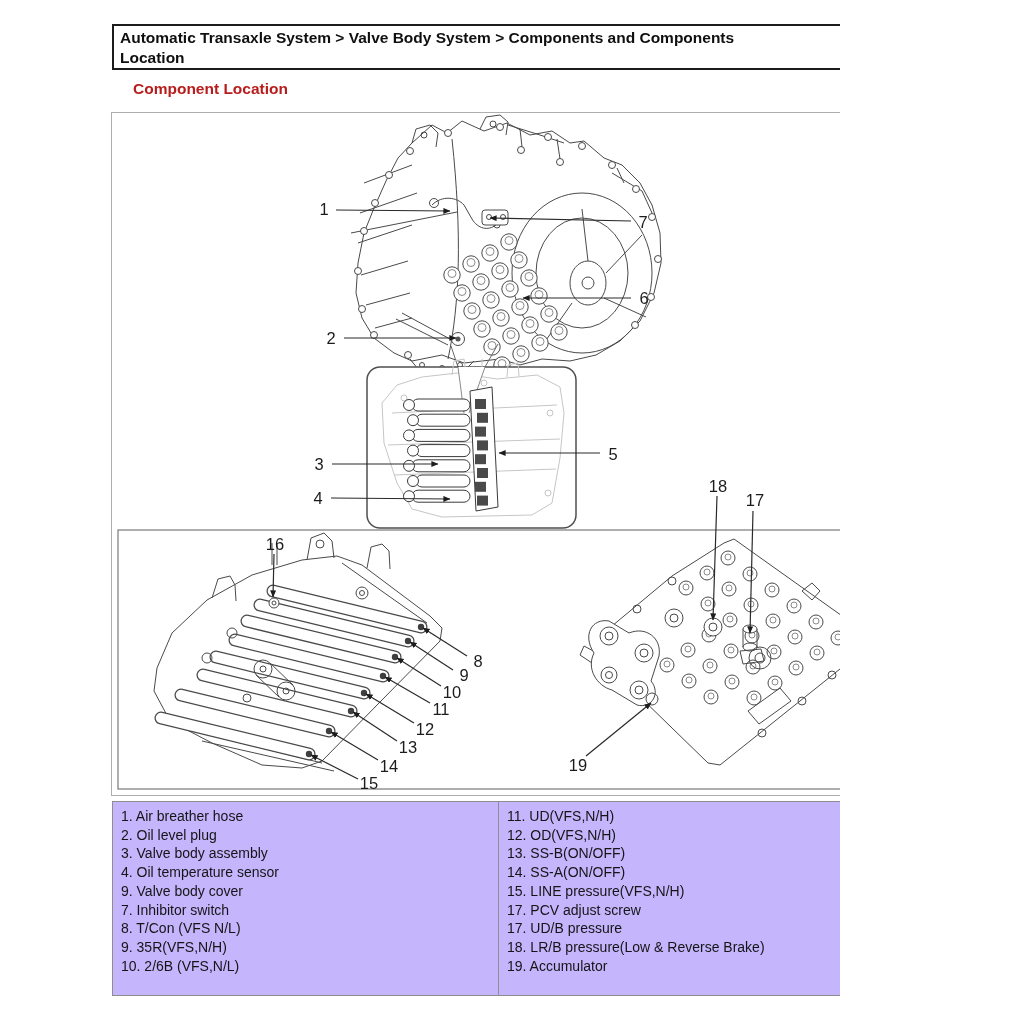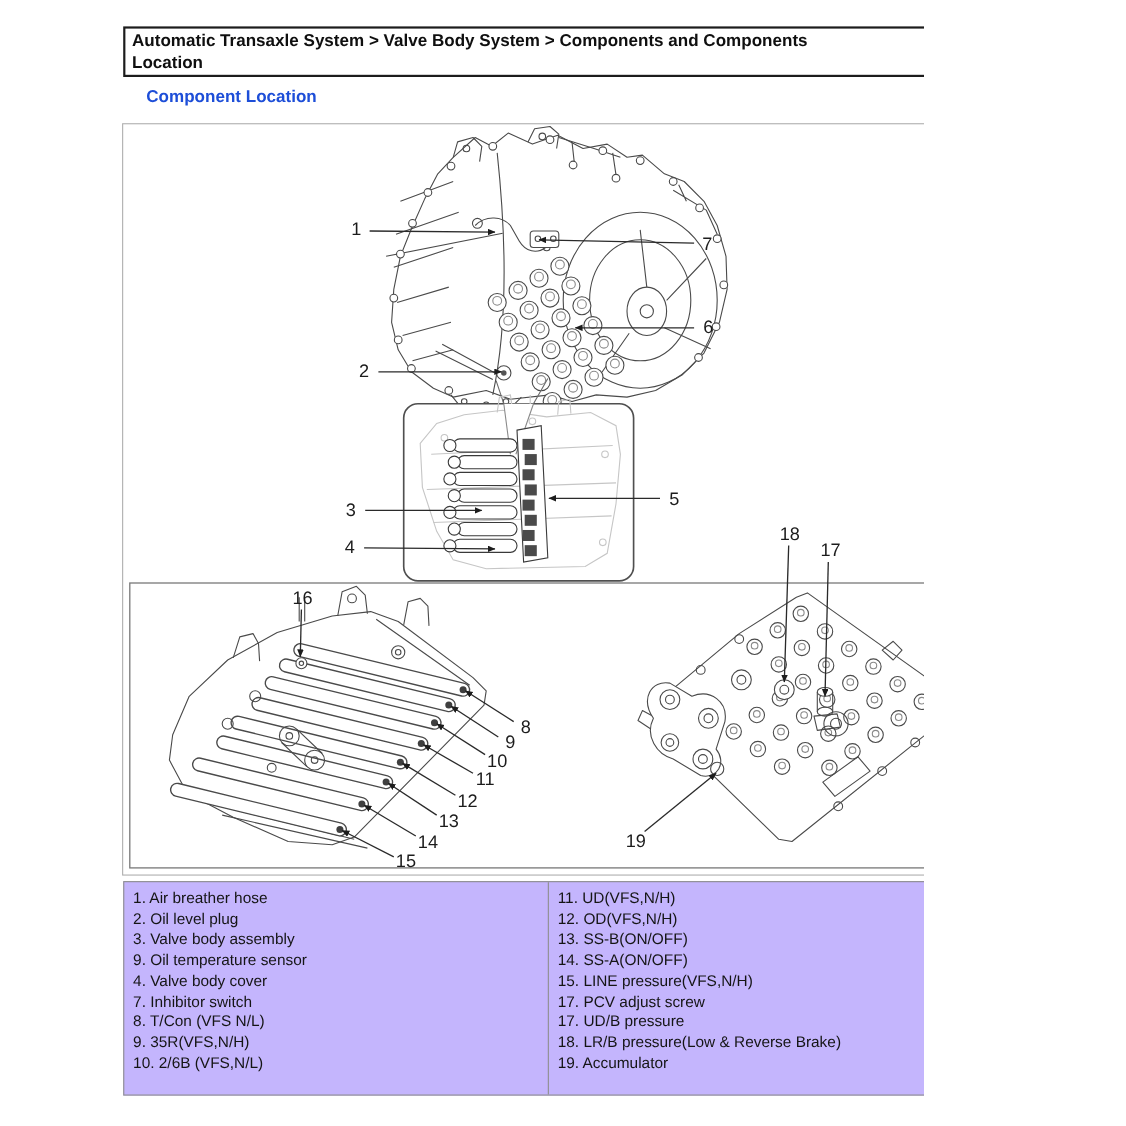--- a/index.html
+++ b/index.html
@@ -4,21 +4,21 @@
 <style>
   html,body{margin:0;padding:0;background:#fff;}
   .page{position:relative;width:840px;height:1024px;background:#ffffff;
         font-family:"Liberation Sans", sans-serif;overflow:hidden;}
   .header-box{position:absolute;left:112px;top:24px;width:780px;height:46px;
         box-sizing:border-box;border:2px solid #1c1c1c;background:#fff;
         padding:2px 6px;}
   .header-box .bc{display:block;max-width:676px;font-size:15.5px;font-weight:bold;
         color:#0f0f0f;line-height:19.5px;}
   .section-title{position:absolute;left:133px;top:80px;font-size:15.5px;
-        font-weight:bold;color:#1d4ed8;}
+        font-weight:bold;color:#b91c1c;}
   .figure-outer{position:absolute;left:111px;top:112px;width:779px;height:684px;
         box-sizing:border-box;border:1px solid #aeaeae;background:#fff;}
   .figure-outer svg{display:block;}
   .legend{position:absolute;left:112px;top:801px;width:780px;height:195px;
         box-sizing:border-box;border:1px solid #8e8e8e;display:flex;background:#c4b5fd;}
   .legend-col{box-sizing:border-box;padding:5px 4px 0 8px;}
   .legend-col.left{width:386px;border-right:1px solid #8e8e8e;}
   .legend-col.right{flex:1;}
   .legend-row{font-size:14px;line-height:18.7px;color:#151515;white-space:nowrap;}
   text.co-label{font-size:16.5px;fill:#1c1c1c;}
@@ -411,22 +411,22 @@
           <text x="466" y="652" text-anchor="middle" dominant-baseline="central" class="co-label">19</text>
         </g>
     </svg>
   </div>
 
   <div class="legend">
     <div class="legend-col left" id="legend-left">
         <div class="legend-row">1. Air breather hose</div>
         <div class="legend-row">2. Oil level plug</div>
         <div class="legend-row">3. Valve body assembly</div>
-        <div class="legend-row">9. Oil temperature sensor</div>
-        <div class="legend-row">4. Valve body cover</div>
+        <div class="legend-row">4. Oil temperature sensor</div>
+        <div class="legend-row">9. Valve body cover</div>
         <div class="legend-row">7. Inhibitor switch</div>
         <div class="legend-row">8. T/Con (VFS N/L)</div>
         <div class="legend-row">9. 35R(VFS,N/H)</div>
         <div class="legend-row">10. 2/6B (VFS,N/L)</div>
       </div>
     <div class="legend-col right" id="legend-right">
         <div class="legend-row">11. UD(VFS,N/H)</div>
         <div class="legend-row">12. OD(VFS,N/H)</div>
         <div class="legend-row">13. SS-B(ON/OFF)</div>
         <div class="legend-row">14. SS-A(ON/OFF)</div>

